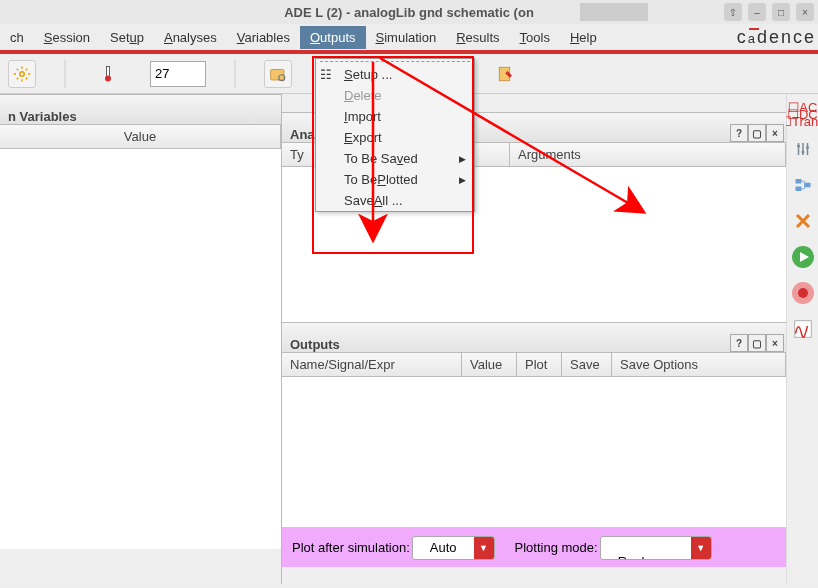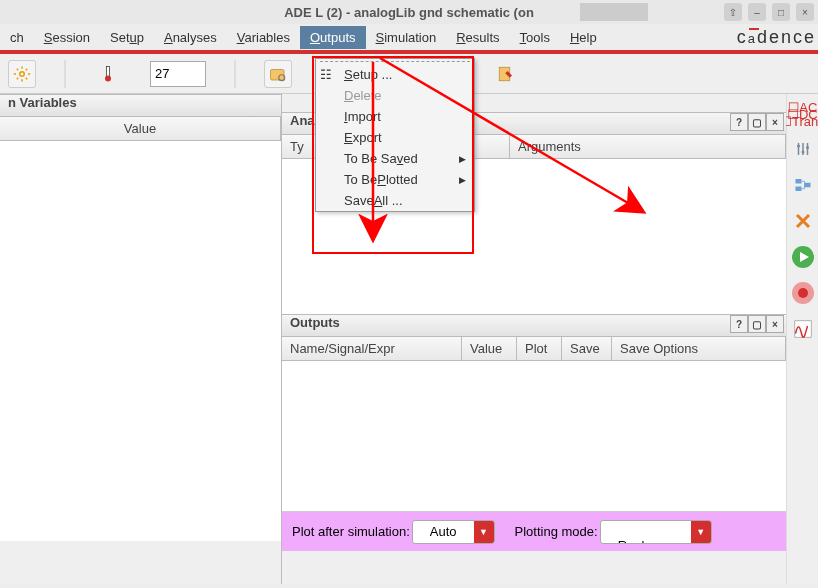--- a/index.html
+++ b/index.html
@@ -28,21 +28,21 @@
   .tool-sep { width: 2px; height: 28px; background: #ddd; }
   .temp-input { width: 56px; height: 26px; border: 1px solid #aaa; background: #fff; padding: 0 4px; }
   
   
   .main { display: flex; height: 490px; }
   .left-col { width: 282px; background: #efefef; border-right: 1px solid #bbb; position: relative; }
   .right-col { flex: 1; display: flex; flex-direction: column; background: #efefef; }
   .far-right { width: 32px; background: #efefef; display: flex; flex-direction: column; align-items: center; padding-top: 10px; gap: 12px; border-left: 1px solid #ddd; }
   
   
-  .panel-title { background: linear-gradient(#f5f5f5,#e3e3e3); height: 23px; display: flex; align-items: flex-start; padding: 0 8px; font-weight: bold; color: #444; border-top: 1px solid #bbb; border-bottom: 1px solid #bbb; position: relative; }
+  .panel-title { background: linear-gradient(#f5f5f5,#e3e3e3); height: 31px; display: flex; align-items: flex-end; padding: 0 8px; font-weight: bold; color: #444; border-top: 1px solid #bbb; border-bottom: 1px solid #bbb; position: relative; }
   .panel-title .pt-controls { position: absolute; right: 2px; display: flex; gap: 0; }
   .pt-btn { width: 18px; height: 18px; background: #f0f0f0; border: 1px solid #aaa; display: flex; align-items: center; justify-content: center; font-size: 10px; cursor: pointer; }
   
   
   .tbl-header { display: flex; background: linear-gradient(#f8f8f8,#e8e8e8); height: 24px; border-bottom: 1px solid #bbb; }
   .tbl-header .col { border-right: 1px solid #bbb; padding: 4px 8px; color: #444; }
   
   .left-vars-header { display: flex; background: linear-gradient(#f8f8f8,#e8e8e8); height: 24px; border-bottom: 1px solid #bbb; }
   .left-vars-header .col { flex: 1; text-align: center; border-right: 1px solid #bbb; padding: 4px; color: #444; }
   .left-white { background: #fff; height: 400px; }

